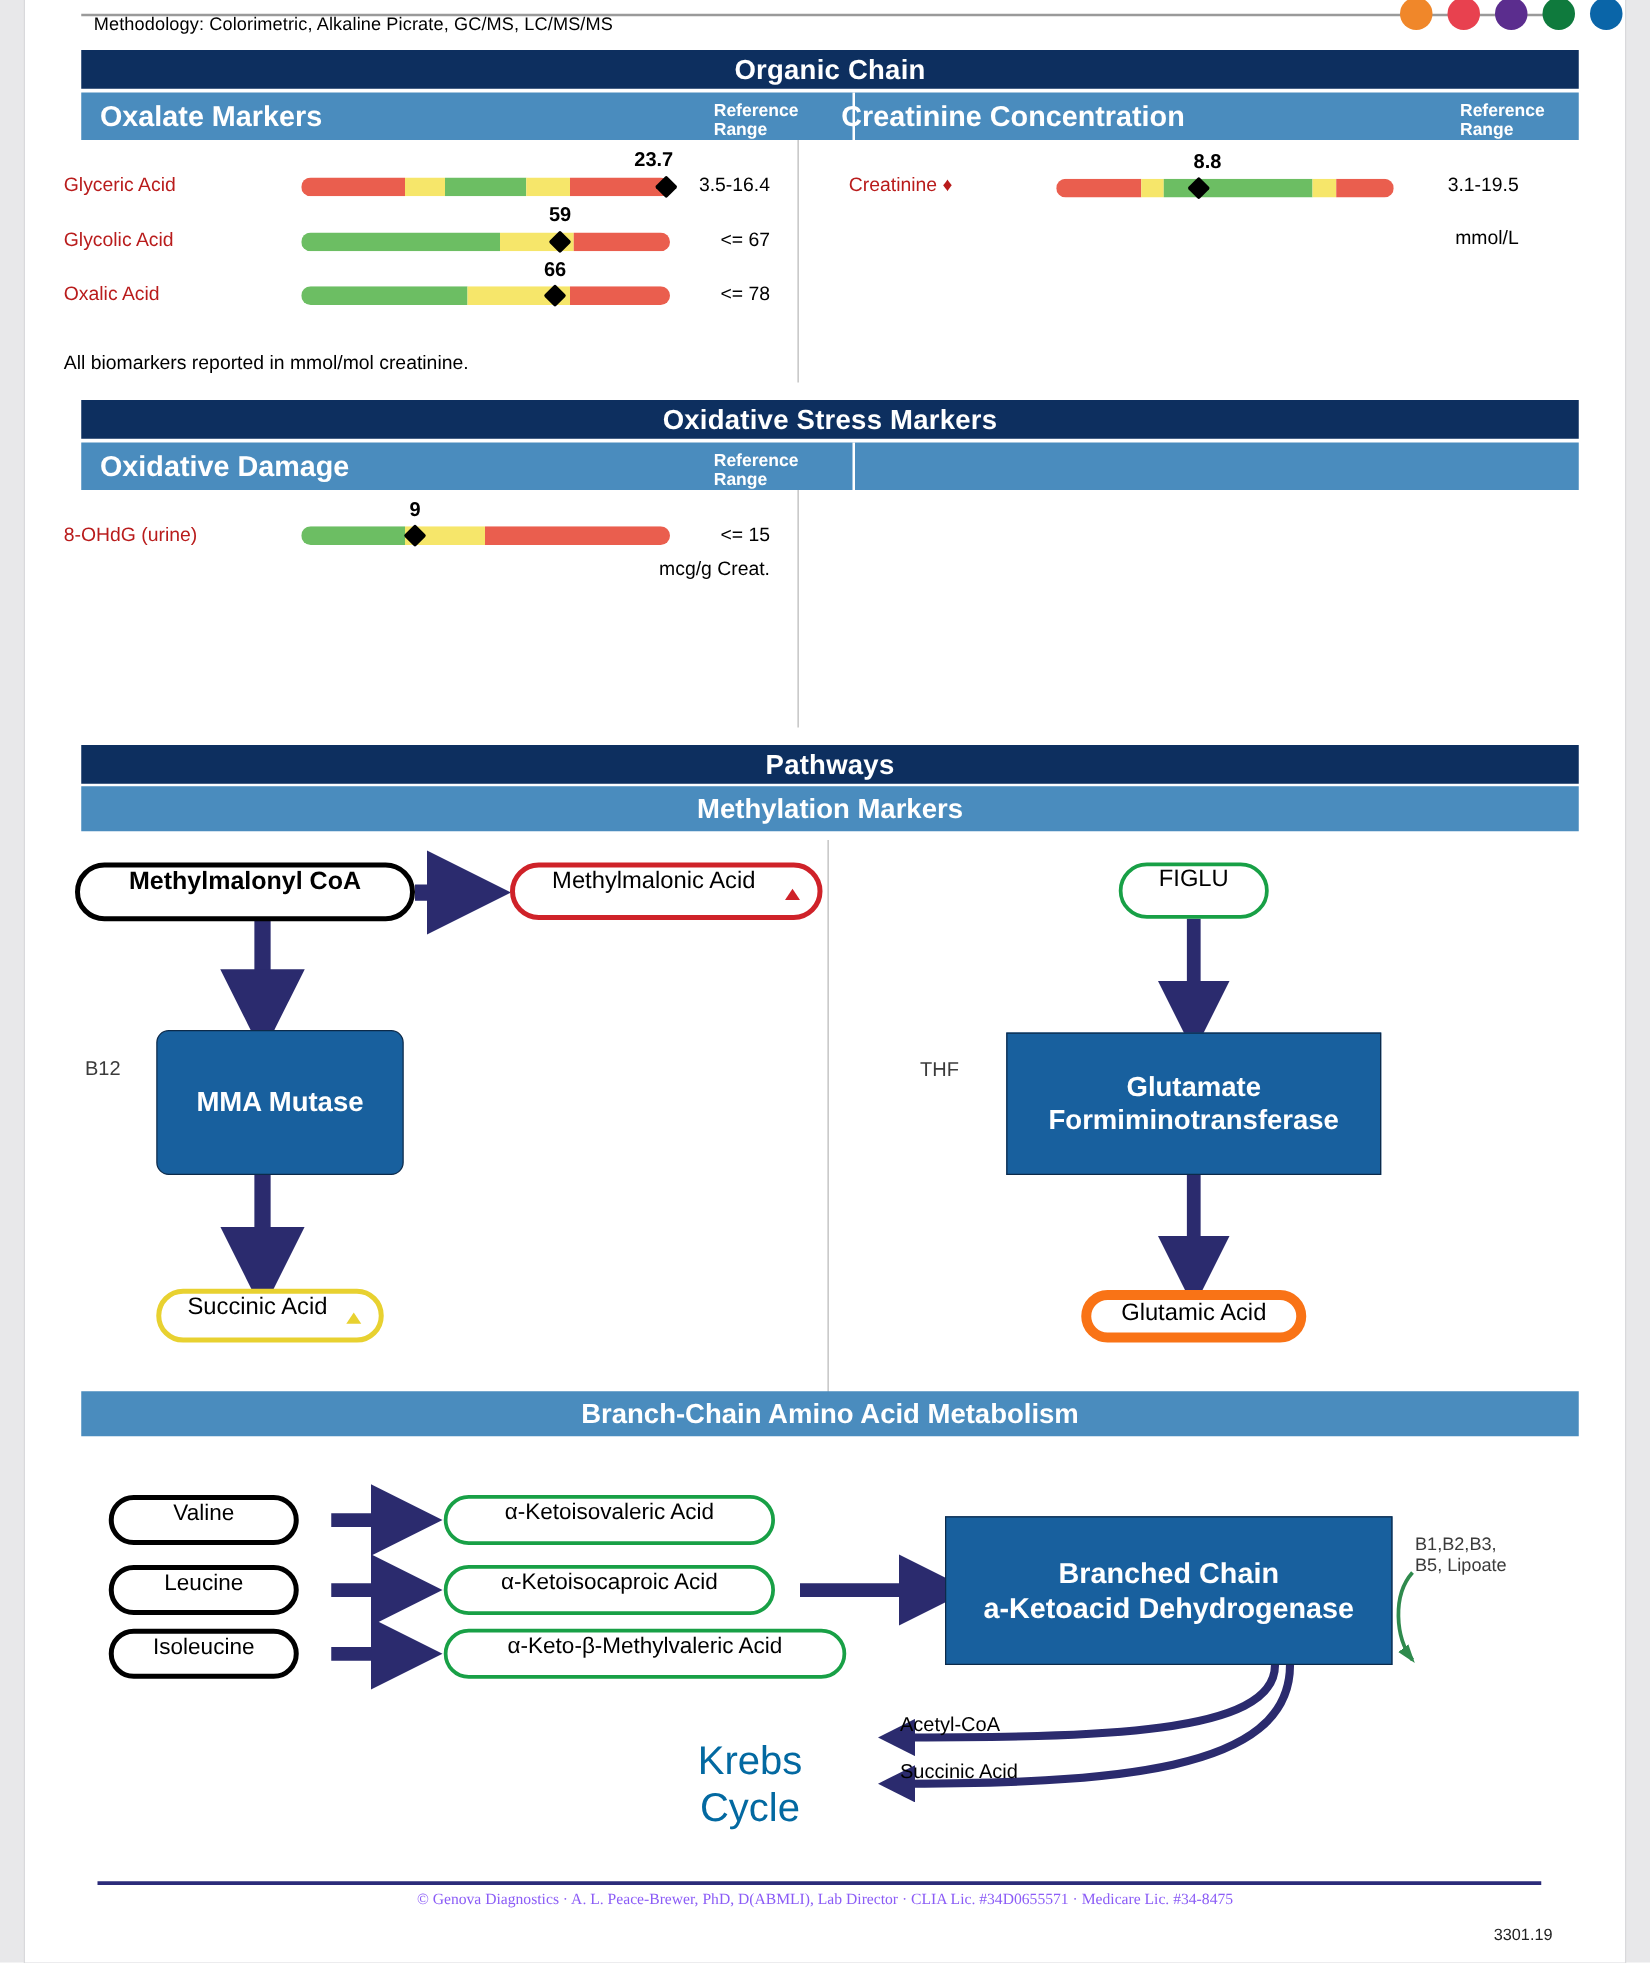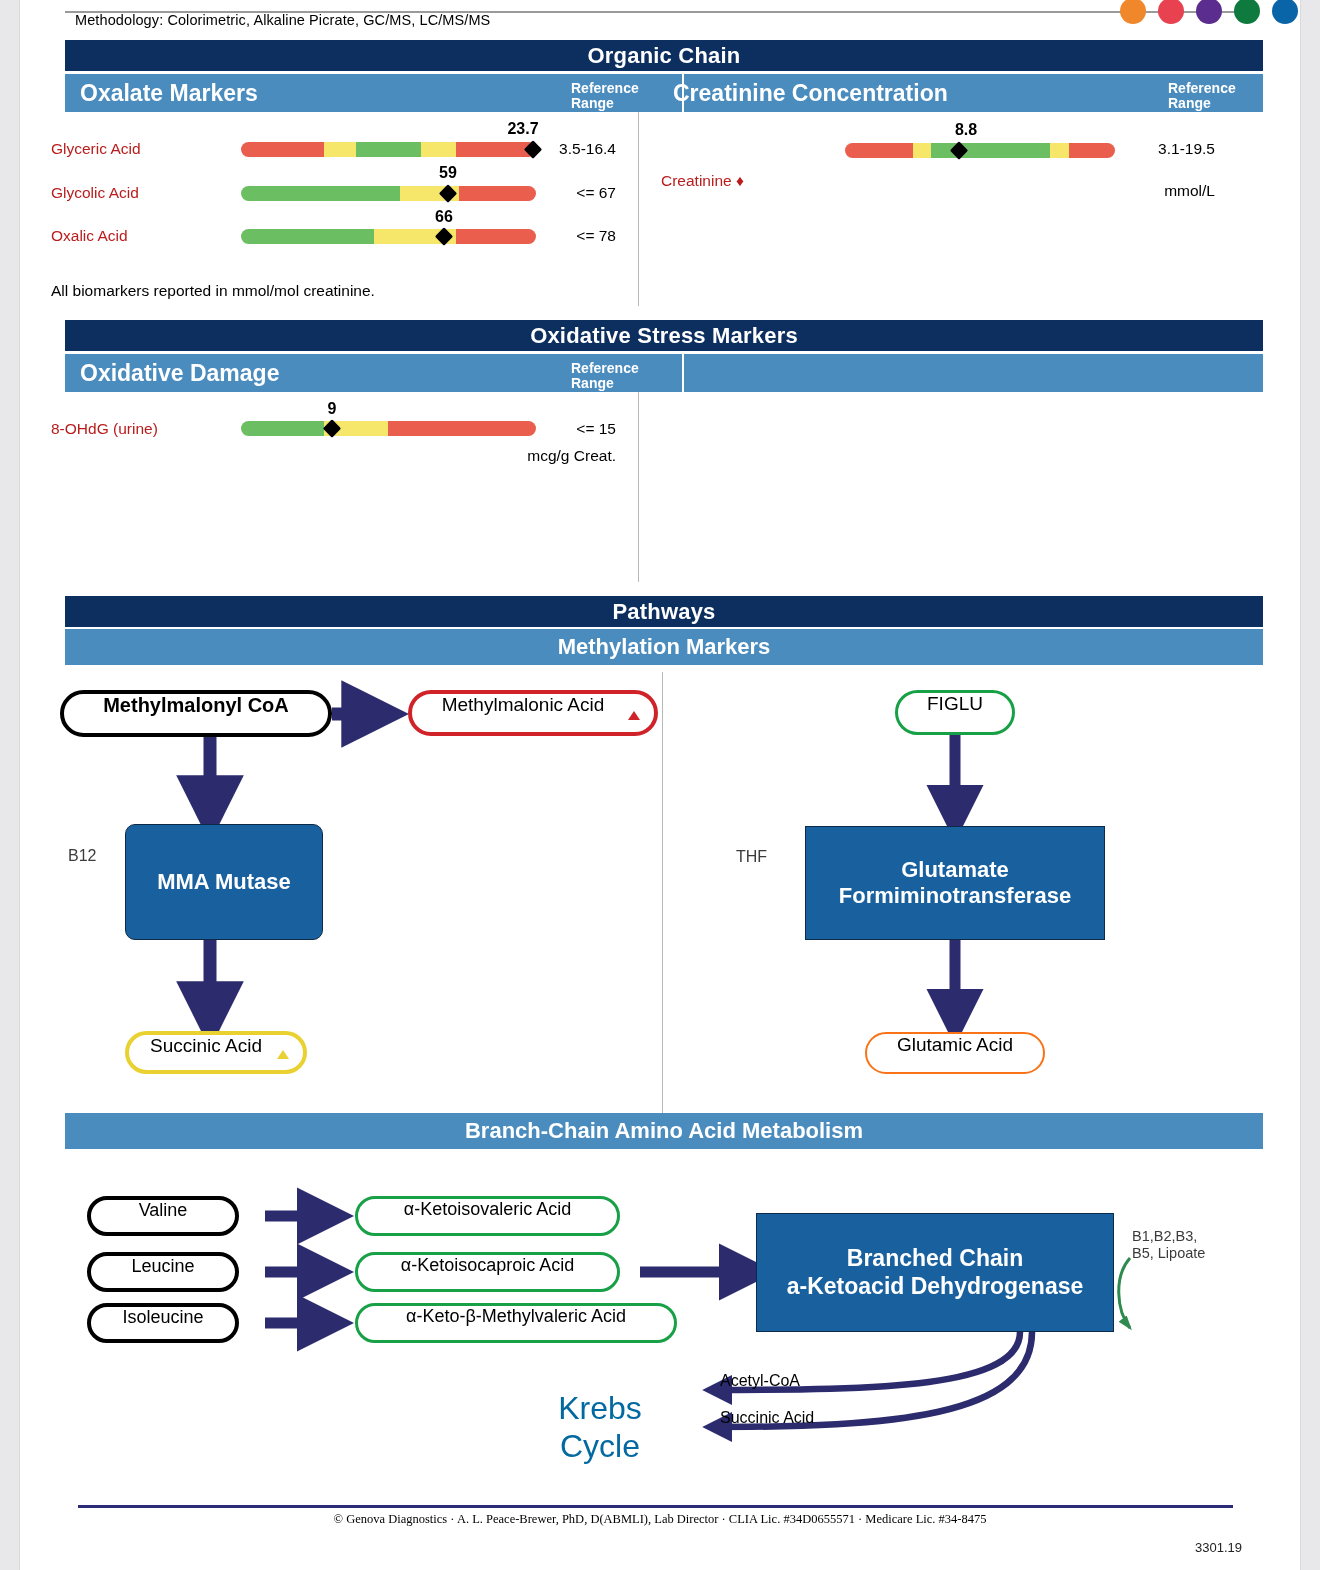--- a/index.html
+++ b/index.html
@@ -75,21 +75,21 @@
     font-weight:bold;box-sizing:border-box;line-height:1.18;
   }
   .cofactor{position:absolute;font-size:16px;color:#3b3b3b;}
   .cofactor.small{font-size:14.5px;line-height:1.2;}
   .krebs{position:absolute;font-size:32px;font-weight:normal;color:#0369a1;text-align:center;line-height:1.18;}
   .flowlbl{position:absolute;font-size:16px;color:#000;}
   svg.overlay{position:absolute;left:0;top:0;width:1280px;height:1570px;pointer-events:none;}
   
   .footrule{position:absolute;left:58px;top:1505px;width:1155px;height:3px;background:#2b2b7a;}
   .footer{position:absolute;top:1512px;width:100%;text-align:center;
-    font-family:"Liberation Serif",serif;font-size:12.5px;color:#000000;}
+    font-family:"Liberation Serif",serif;font-size:12.5px;color:#8b5cf6;}
   .footnum{position:absolute;right:58px;top:1540px;font-size:13px;color:#222;}
 </style>
 </head>
 <body>
 
 <div class="page">
 
   <div class="topline">
     <div class="dot" style="left: 1055px; background: rgb(240, 135, 42);"></div>
     <div class="dot" style="left: 1093px; background: rgb(232, 65, 79);"></div>
@@ -145,21 +145,21 @@
   <div class="bar" style="left:221px;top:229px;width:295px;">
     <i style="width:45%;background:#6cbe63;"></i>
       <i style="width:28%;background:#f6e66a;"></i>
       <i style="width:27%;background:#ea5e4e;"></i>
   </div>
   <div class="marker" style="left:424px;top:230px;"></div>
   <div class="row-ref" style="left:486px;top:227px;width:110px;">&lt;= 78</div>
 
   <div class="note" style="left:31px;top:282px;">All biomarkers reported in mmol/mol creatinine.</div>
 
-  <div class="row-label" style="left:641px;top:140px;margin-top:32px;">Creatinine ♦</div>
+  <div class="row-label" style="left:659px;top:140px;">Creatinine ♦</div>
   <div class="row-val" style="left:946px;top:121px;">8.8</div>
   <div class="bar" style="left:825px;top:143px;width:270px;">
     <i style="width:25%;background:#ea5e4e;"></i>
       <i style="width:7%;background:#f6e66a;"></i>
       <i style="width:44%;background:#6cbe63;"></i>
       <i style="width:7%;background:#f6e66a;"></i>
       <i style="width:17%;background:#ea5e4e;"></i>
   </div>
   <div class="marker" style="left:939px;top:144px;"></div>
   <div class="row-ref" style="left:1085px;top:140px;width:110px;">3.1-19.5</div>
@@ -256,21 +256,21 @@
   <div class="pill" style="left:875px;top:690px;width:120px;height:45px;border:3.5px solid #18a046;font-size:19px;">
     <span class="tx">FIGLU</span>
   </div>
 
   <div class="enzbox" style="left:785px;top:826px;width:300px;height:114px;font-size:22px;flex-direction:column;">
     <span>Glutamate</span>
     <span>Formiminotransferase</span>
   </div>
   <div class="cofactor" style="left:716px;top:848px;">THF</div>
 
-  <div class="pill" style="left:845px;top:1032px;width:180px;height:42px;border:2px solid #f97316;font-size:19px;">
+  <div class="pill" style="left:845px;top:1032px;width:180px;height:42px;border:8px solid #f97316;font-size:19px;">
     <span class="tx">Glutamic Acid</span>
   </div>
 
   <div class="band-sub center" style="top:1113px;height:36px;line-height:36px;">Branch-Chain Amino Acid Metabolism</div>
 
   <div class="pill" style="left:67px;top:1196px;width:152px;height:40px;border:4px solid #000;font-size:18px;">
     <span class="tx">Valine</span>
   </div>
   <div class="pill" style="left:67px;top:1252px;width:152px;height:40px;border:4px solid #000;font-size:18px;">
     <span class="tx">Leucine</span>

